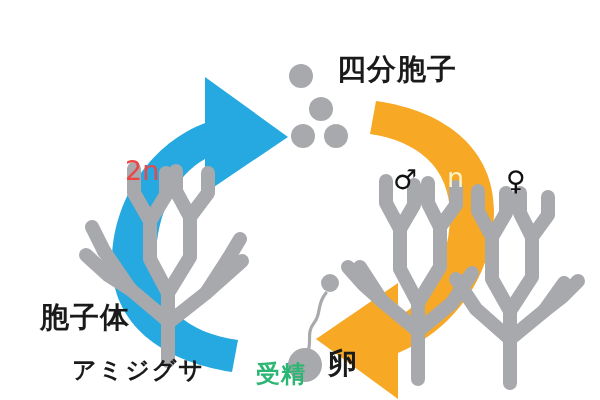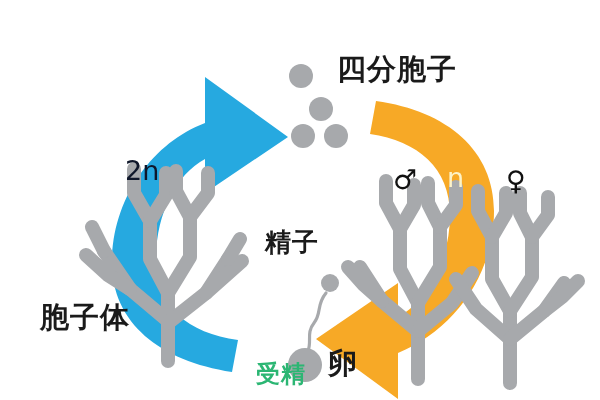--- a/index.html
+++ b/index.html
@@ -59,21 +59,21 @@
   }
   .fert {
     font-size: 24px;
     font-weight: 700;
     color: #2bb673;
     letter-spacing: 1px;
   }
   .ploidy-2n {
     font-size: 27px;
     font-weight: 400;
-    color: #0f172a;
+    color: #ef4444;
   }
   .ploidy-n {
     font-size: 27px;
     font-weight: 400;
     color: #fdf3c8;
   }
   .sexsym {
     font-size: 27px;
     font-weight: 700;
     color: #111111;
@@ -180,23 +180,23 @@
 
   <div class="lbl ploidy-2n" style="left:125px; top:126px;">2n</div>
 
 
   <div class="lbl sexsym" style="left:393px; top:135px;">♂</div>
 
   <div class="lbl ploidy-n" style="left:447px; top:133px;">n</div>
 
   <div class="lbl sexsym" style="left:506px; top:136px;">♀</div>
 
-  <div class="lbl cjk-mid" style="left:265px; top:198px;">精子</div>
 
   <div class="lbl cjk-big" style="left:40px; top:272px;">胞子体</div>
 
 
+  <div class="lbl cjk-kata" style="left:72px; top:327px;">アミジグサ</div>
 
   <div class="lbl fert" style="left:256px; top:331px;">受精</div>
 
   <div class="lbl cjk-big" style="left:328px; top:318px;">卵</div>
 
 </div>
 
 </body></html>

